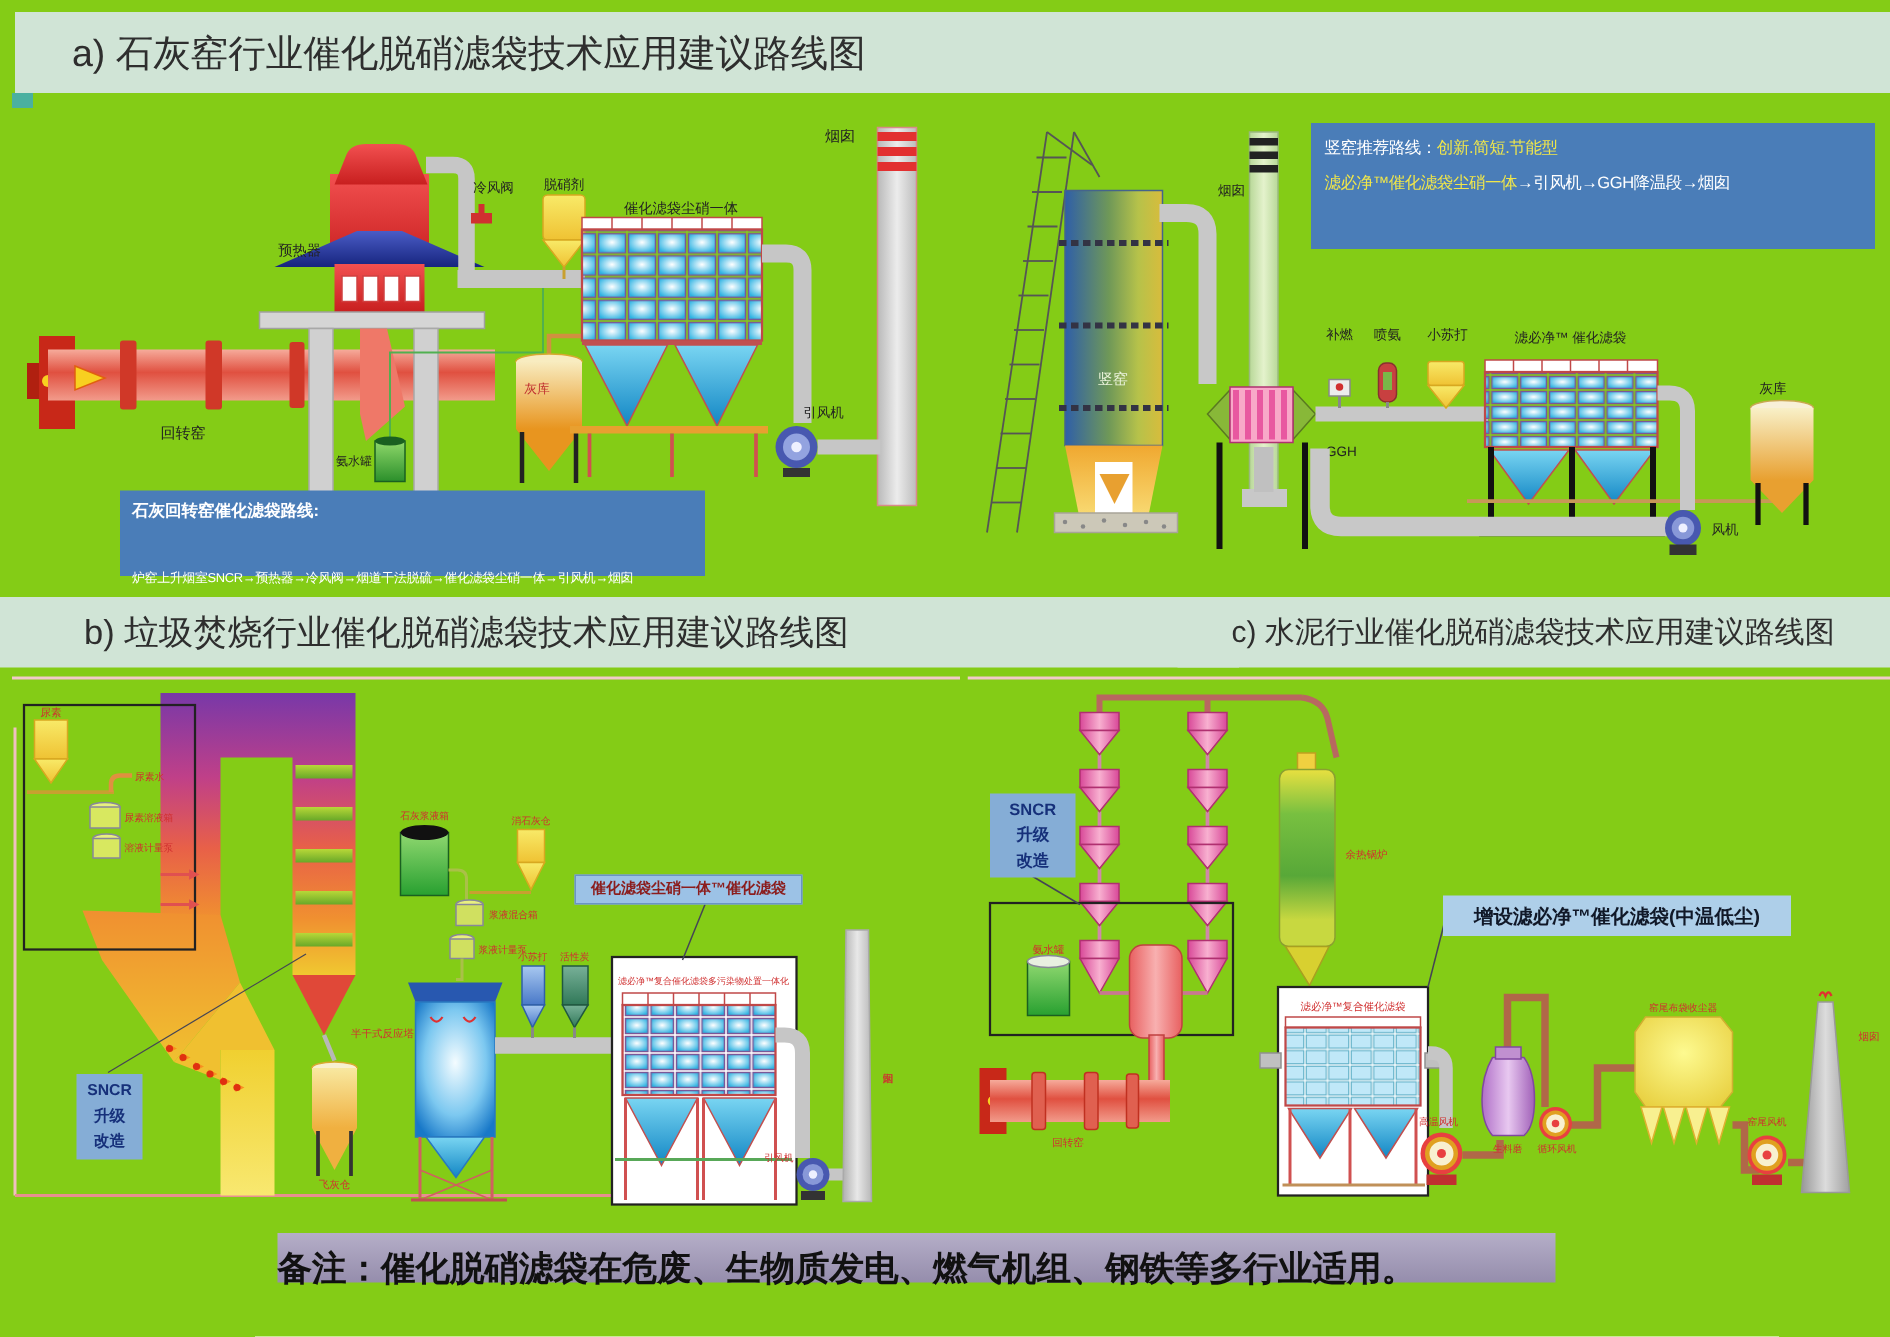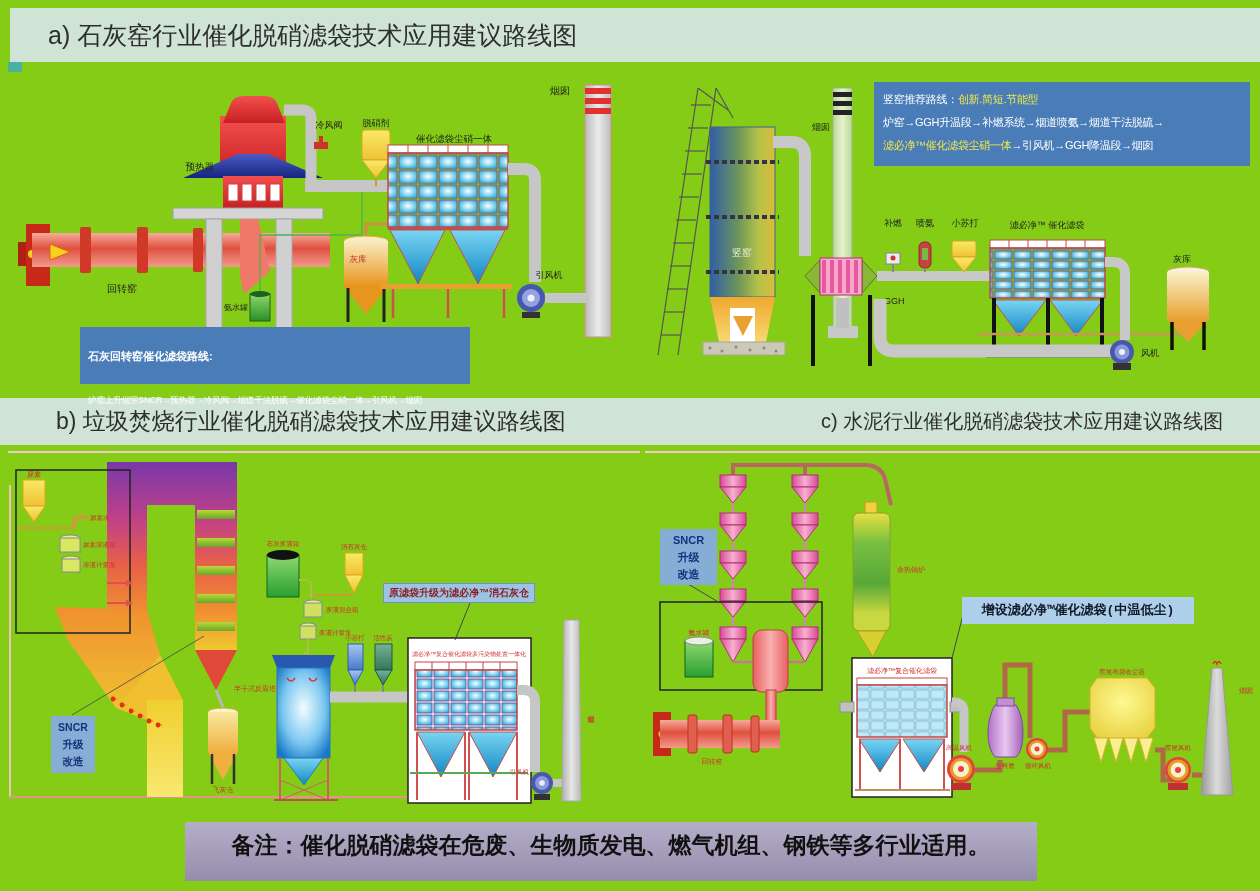--- a/index.html
+++ b/index.html
@@ -6,39 +6,39 @@
     font-family:"Liberation Sans","DejaVu Sans",sans-serif;}
   .page{position:relative;width:1260px;height:891px;background:#84cc16;}
   .banner{position:absolute;background:#d0e4d6;color:#2e2e2e;display:flex;align-items:center;}
   .banner-a{left:10px;top:8px;width:1240px;height:54px;font-size:25px;padding-left:38px;}
   .banner-b{left:0px;top:398px;width:770px;height:47px;font-size:23px;padding-left:56px;}
   .banner-c{left:785px;top:398px;width:475px;height:47px;font-size:20px;padding-left:36px;}
   .teal-chip{position:absolute;left:8px;top:62px;width:14px;height:10px;background:#4ab0a0;}
   svg{position:absolute;}
   svg text{font-family:"Liberation Sans","DejaVu Sans",sans-serif;}
   .route-box{position:absolute;background:#4a7db8;color:#fff;box-sizing:border-box;}
-  .rb-a1{left:80px;top:327px;width:390px;height:57px;padding:20px 8px;}
+  .rb-a1{left:80px;top:327px;width:390px;height:57px;padding:5px 8px;}
   .rb-a1 .l1{font-size:11px;font-weight:bold;line-height:18px;white-space:nowrap;}
   .rb-a1 .l2{font-size:8.6px;line-height:20px;white-space:nowrap;letter-spacing:-0.2px;margin-top:25px;}
   .rb-a2{left:874px;top:82px;width:376px;height:84px;padding:6px 9px;}
   .rb-a2 .ln{font-size:11px;line-height:23px;white-space:nowrap;letter-spacing:-0.3px;}
   .hl{color:#f0e64a;}
   .sncr-box{position:absolute;background:#85add6;color:#16307a;font-weight:bold;
     text-align:center;box-sizing:border-box;}
   .sncr-b{left:51px;top:716px;width:44px;height:57px;font-size:10.5px;line-height:17px;padding-top:3px;}
   .sncr-c{left:660px;top:529px;width:57px;height:56px;font-size:11px;line-height:17px;padding-top:3px;}
   .upgrade-label{position:absolute;left:383px;top:583px;width:152px;height:20px;background:#9cc2e6;
     border:1px solid #6a94c4;color:#8b1d1d;font-size:10px;font-weight:bold;text-align:center;
     line-height:18px;box-sizing:border-box;white-space:nowrap;}
   .add-label{position:absolute;left:962px;top:597px;width:232px;height:27px;background:#aecfe9;
     color:#101828;font-size:13px;font-weight:bold;text-align:center;line-height:27px;
-    white-space:nowrap;box-sizing:border-box;font-family:Liberation Mono, monospace;}
-  .note-banner{position:absolute;left:185px;top:822px;width:852px;height:59px;
+    white-space:nowrap;box-sizing:border-box;}
+  .note-banner{position:absolute;left:185px;top:822px;width:852px;height:33px;
     background:linear-gradient(180deg,#b5aec8,#958dac);color:#111;font-size:23px;font-weight:bold;
-    text-align:center;line-height:47px;white-space:nowrap;}
+    line-height:47px;white-space:nowrap;}
 </style>
 </head>
 <body>
 
 <div class="page">
 
   <div class="banner banner-a">
     <span>a) 石灰窑行业催化脱硝滤袋技术应用建议路线图</span>
   </div>
   <div class="teal-chip"></div>
@@ -768,35 +768,34 @@
     <text x="594" y="243" font-size="7" fill="#d03030">烟囱</text>
   </svg>
 
   <div class="route-box rb-a1">
     <div class="l1">石灰回转窑催化滤袋路线:</div>
     <div class="l2">炉窑上升烟室SNCR→预热器→冷风阀→烟道干法脱硫→催化滤袋尘硝一体→引风机→烟囱</div>
   </div>
 
   <div class="route-box rb-a2">
     <div class="ln"><span style="font-weight:normal">竖窑推荐路线：</span><span class="hl">创新.简短.节能型</span></div>
-    <div class="ln">炉窑→GGH升温段→补燃系统→烟道喷氨→烟道干法脱硫→</div>
     <div class="ln"><span class="hl">滤必净™催化滤袋尘硝一体</span><span>→引风机→GGH降温段→烟囱</span></div>
   </div>
 
   <div class="sncr-box sncr-b">
     <div>SNCR</div>
     <div>升级</div>
     <div>改造</div>
   </div>
 
   <div class="sncr-box sncr-c">
     <div>SNCR</div>
     <div>升级</div>
     <div>改造</div>
   </div>
 
-  <div class="upgrade-label">原滤袋升级为滤必净™消石灰仓</div>
+  <div class="upgrade-label">催化滤袋尘硝一体™催化滤袋</div>
 
   <div class="add-label">增设滤必净™催化滤袋(中温低尘)</div>
 
   <div class="note-banner">备注：催化脱硝滤袋在危废、生物质发电、燃气机组、钢铁等多行业适用。</div>
 
 </div>
 
 </body></html>

